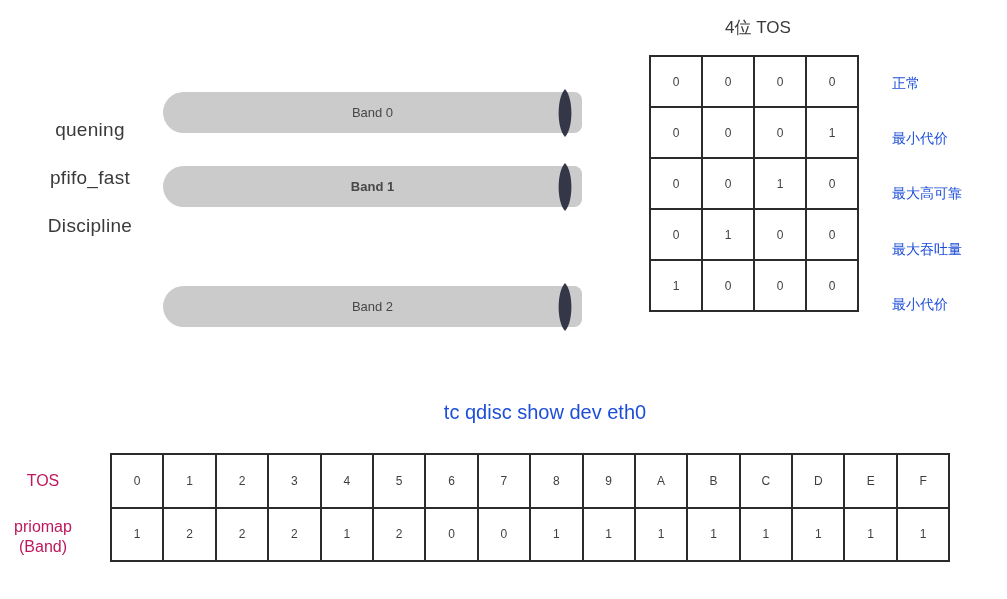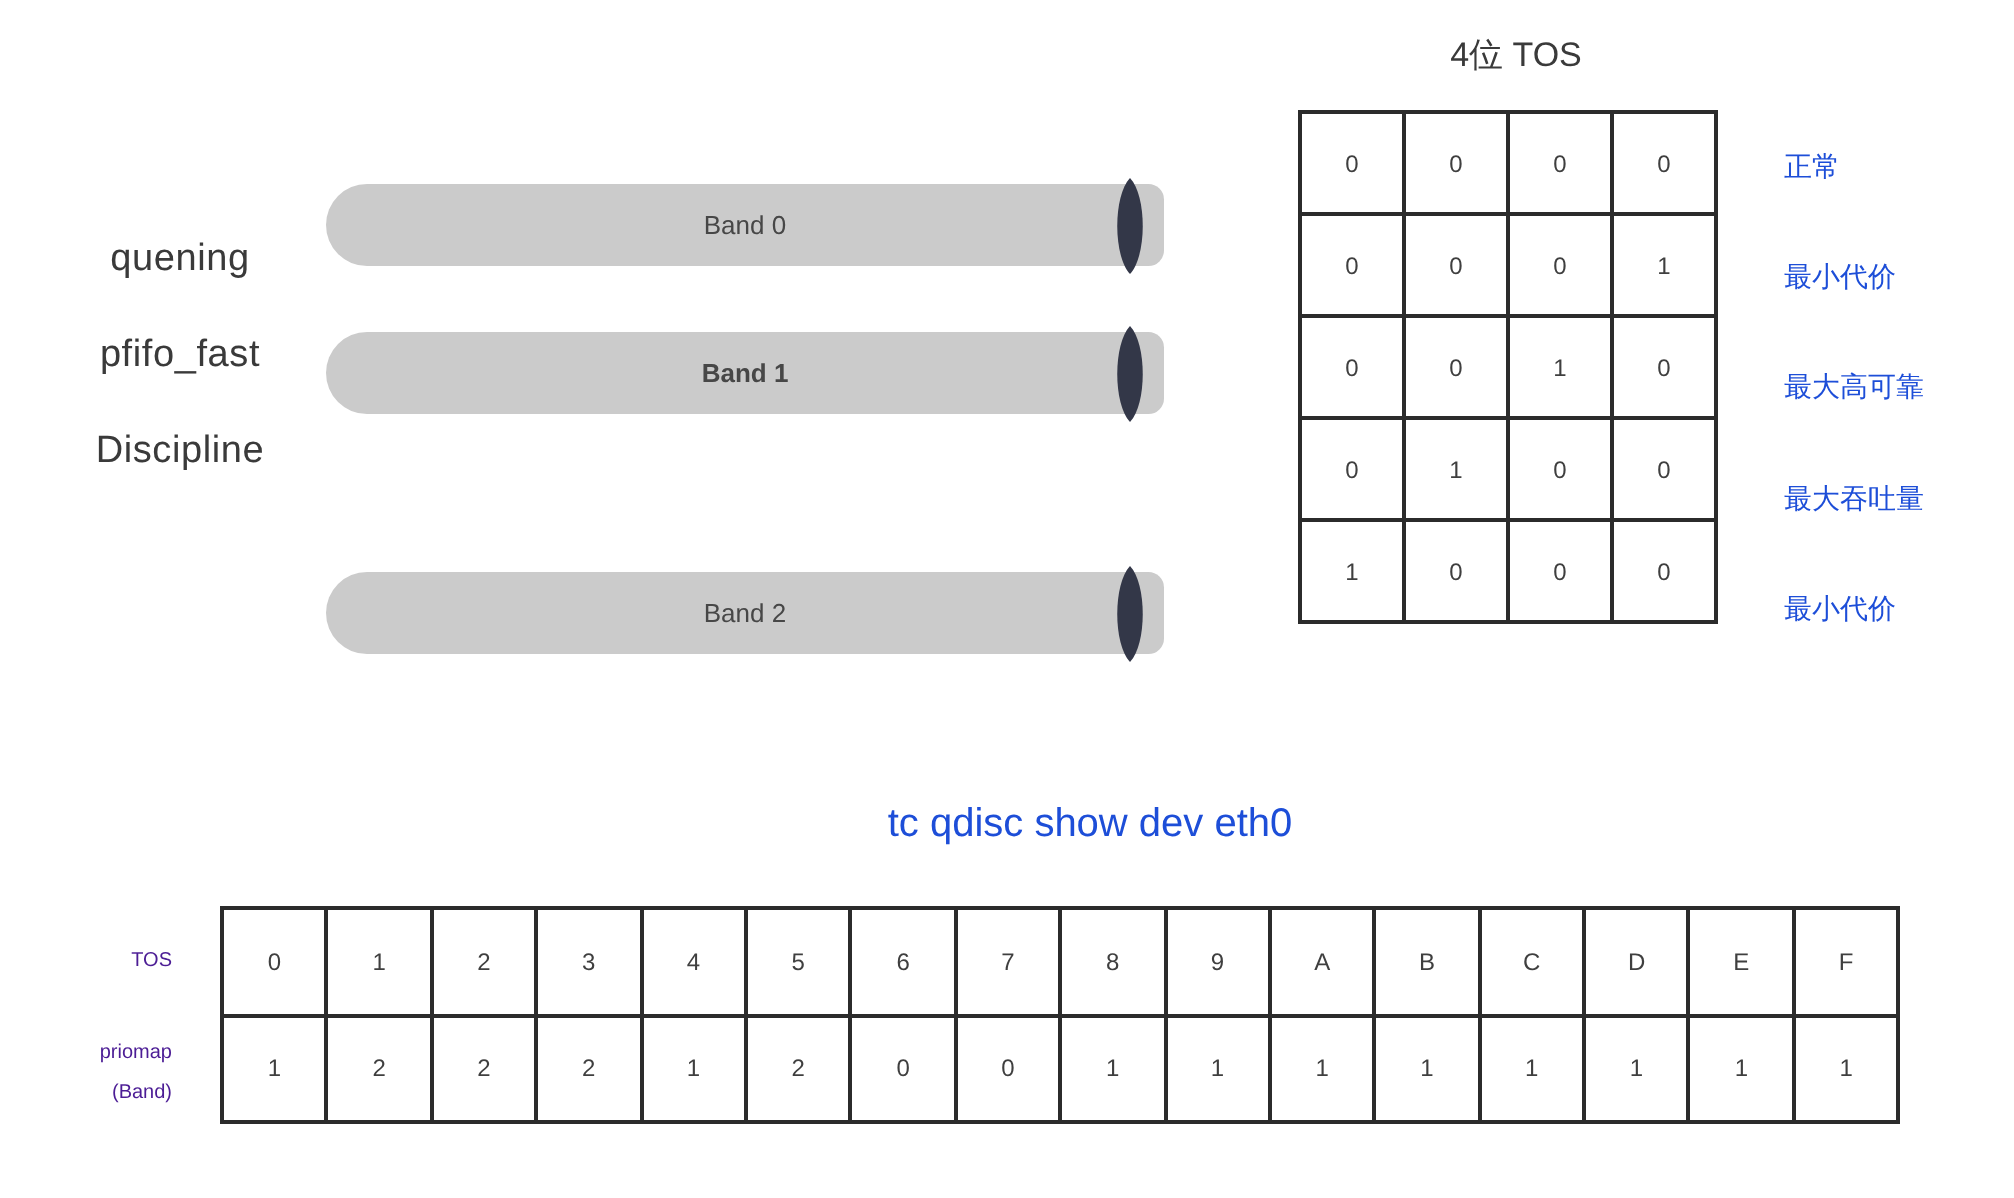--- a/index.html
+++ b/index.html
@@ -116,24 +116,24 @@
     left: 0px;
     top: 453px;
     width: 86px;
     text-align: right;
   }
   .prl-box {
     height: 56px;
     display: flex;
     flex-direction: column;
     justify-content: center;
-    align-items: flex-end;
-    font-size: 10px;
+    align-items: center;
+    font-size: 16px;
     line-height: 20px;
-    color: #4c1d95;
+    color: #be185d;
   }
   table.priomap-table {
     position: absolute;
     left: 110px;
     top: 453px;
     border-collapse: collapse;
   }
   table.priomap-table td {
     width: 52.4px;
     height: 53.5px;

